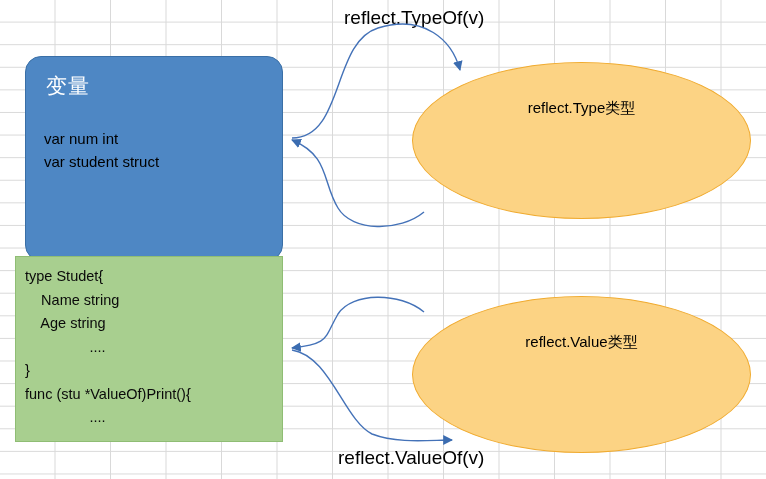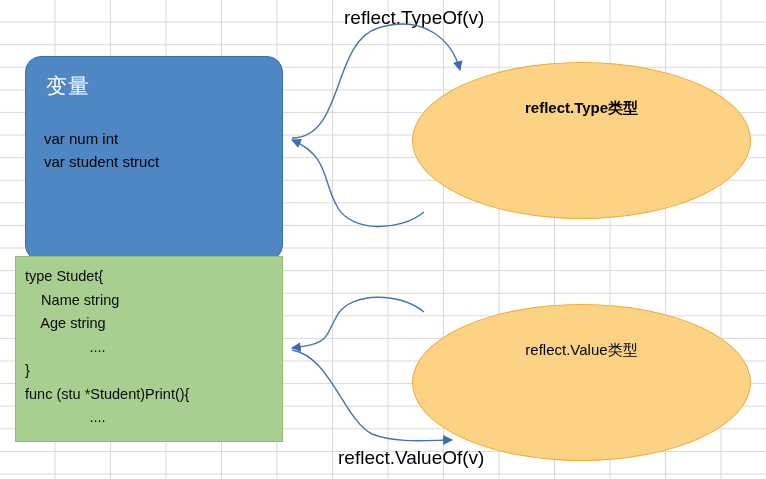--- a/index.html
+++ b/index.html
@@ -83,25 +83,24 @@
     box-sizing: border-box;
     background: #fcd384;
     border: 1px solid #f0ab30;
     border-radius: 50%;
   }
   .ellipse-top {
     left: 412px;
     top: 62px;
     width: 339px;
     height: 157px;
-    font-weight: bold;
   }
   .ellipse-bottom {
     left: 412px;
-    top: 304px;
+    top: 296px;
     width: 339px;
     height: 157px;
   }
   .ellipse-label {
     position: absolute;
     left: 0;
     right: 0;
     text-align: center;
     font-size: 15px;
     color: #000000;
@@ -140,21 +139,21 @@
     <div class="blue-lines" style="white-space: pre-line;">var num int
 var student struct</div>
   </div>
 
   <div class="green-box">
     <div class="code">type Studet{
     Name string
     Age string
                 ....
 }
-func (stu *Student)Print(){
+func (stu *ValueOf)Print(){
                 ....</div>
   </div>
 
   <div class="ellipse ellipse-top">
     <div class="ellipse-label">reflect.Type类型</div>
   </div>
 
   <div class="ellipse ellipse-bottom">
     <div class="ellipse-label">reflect.Value类型</div>
   </div>

